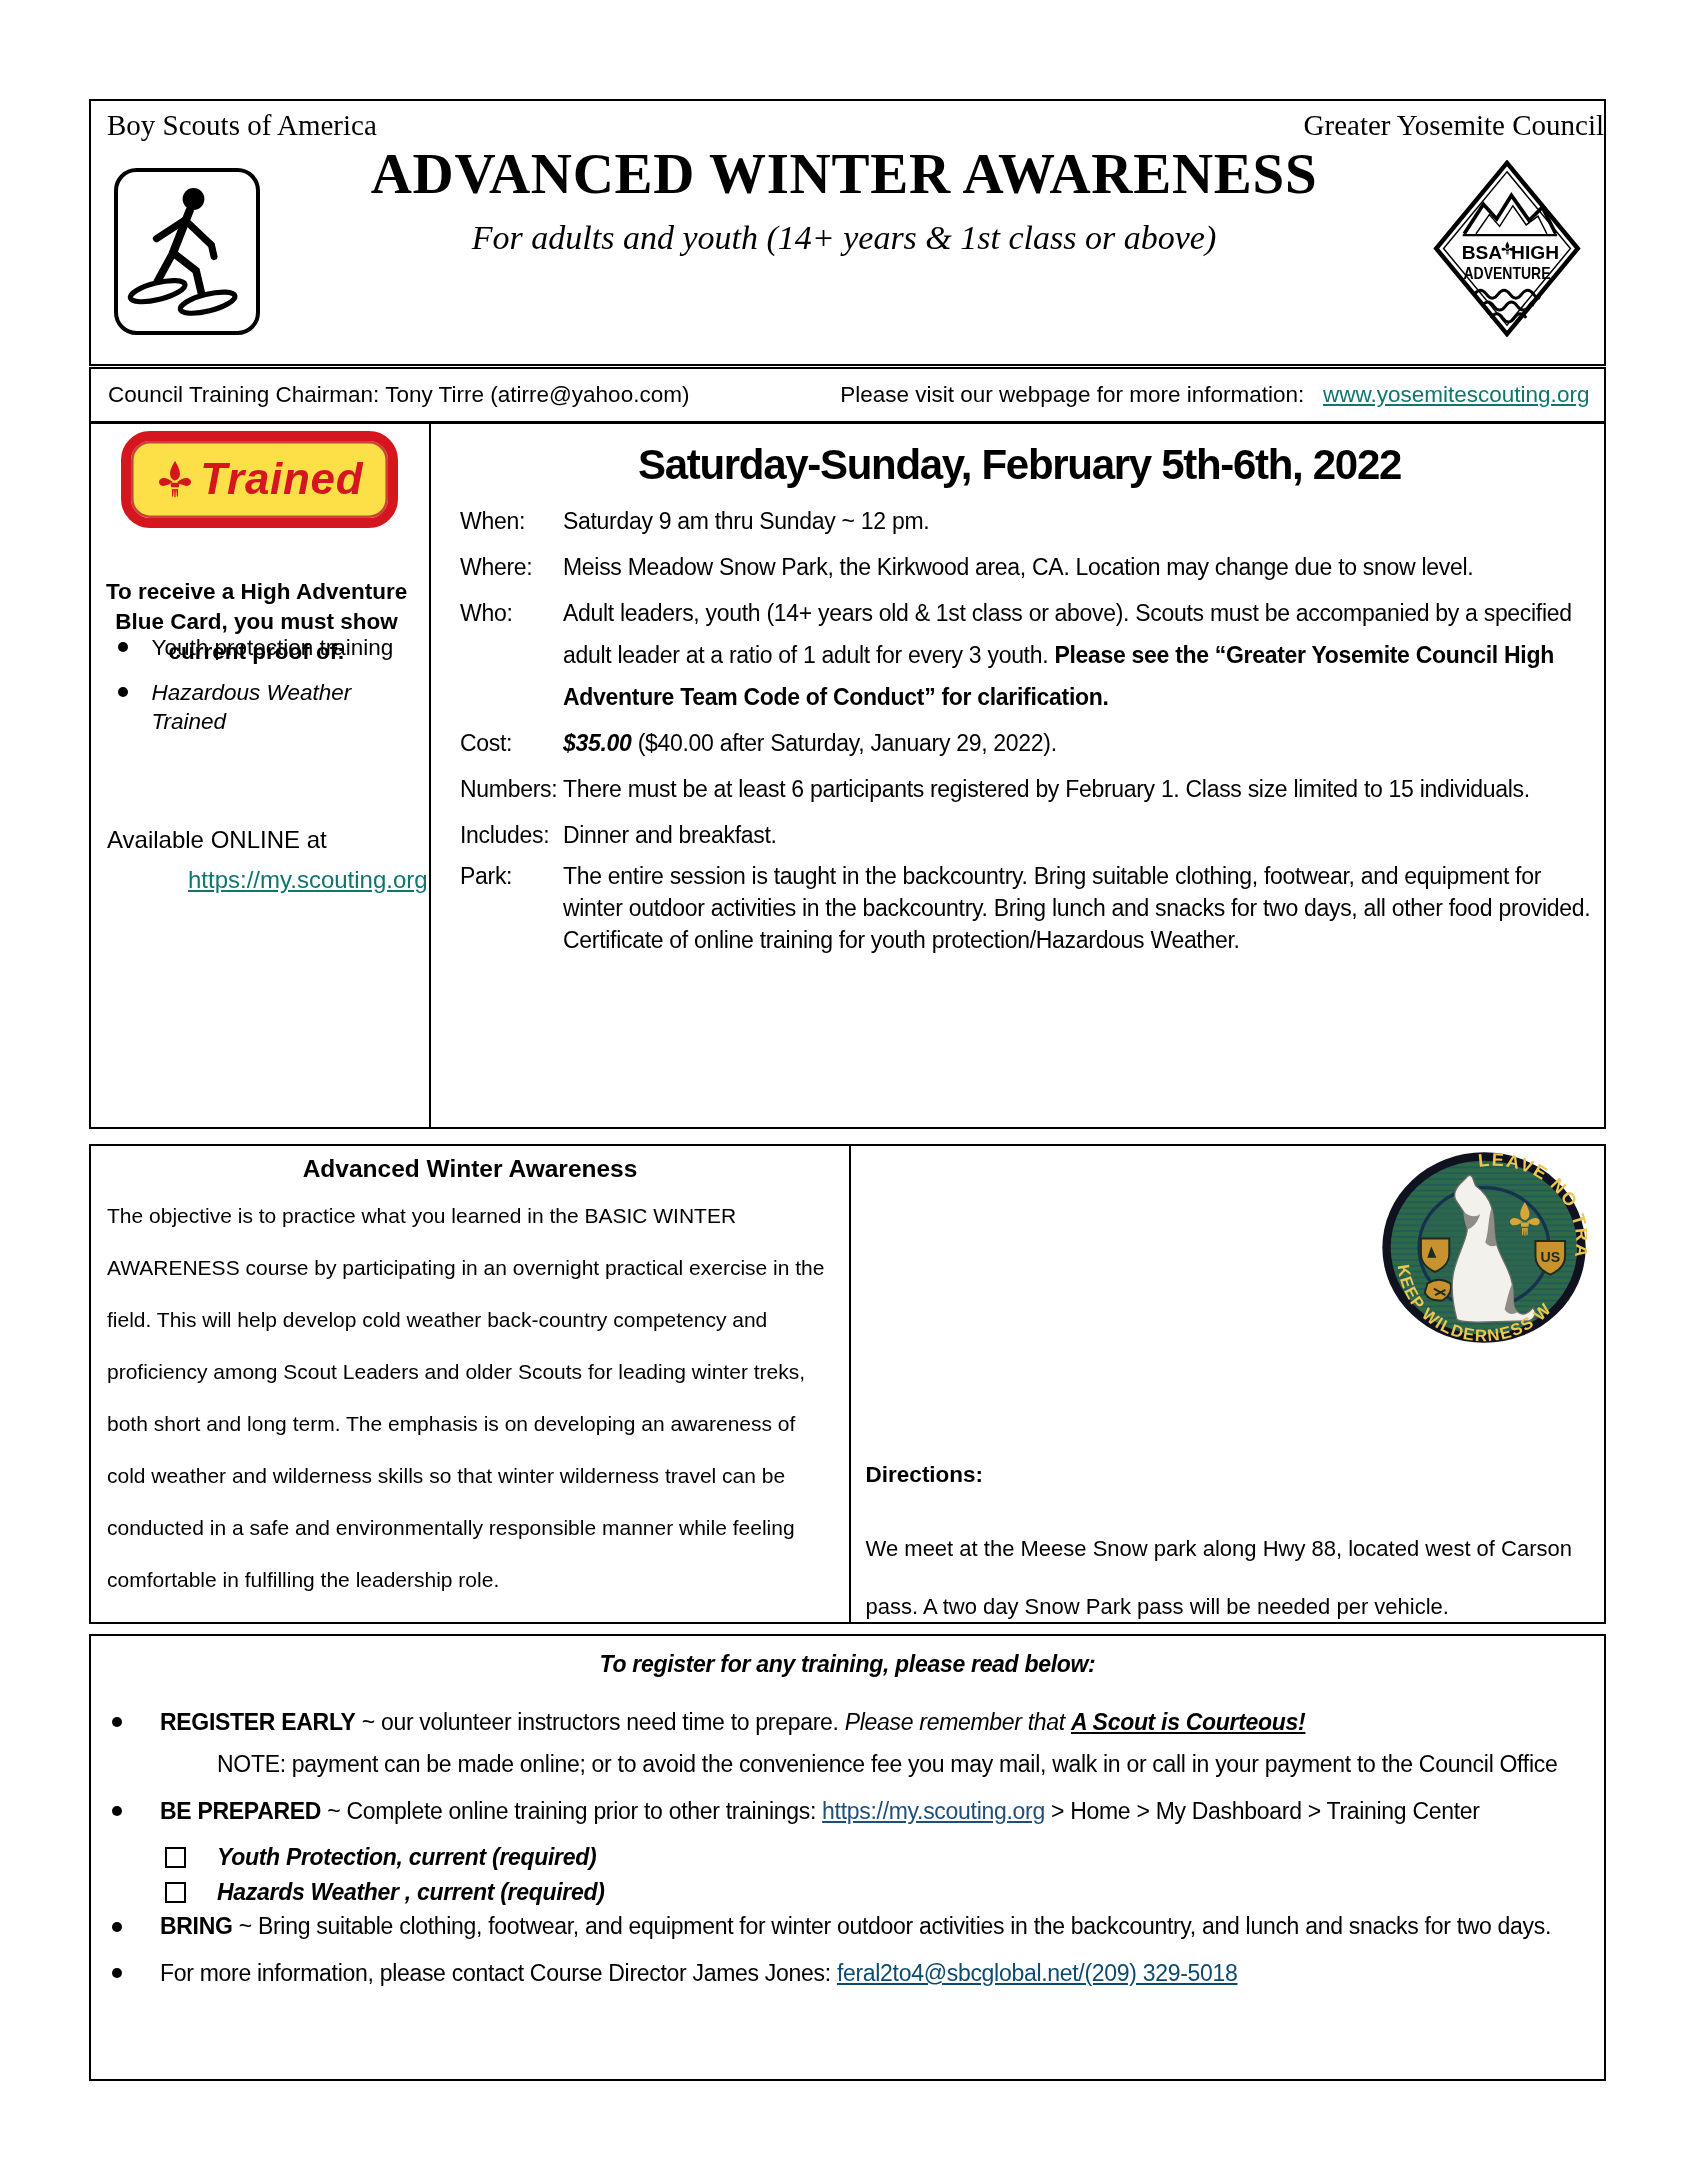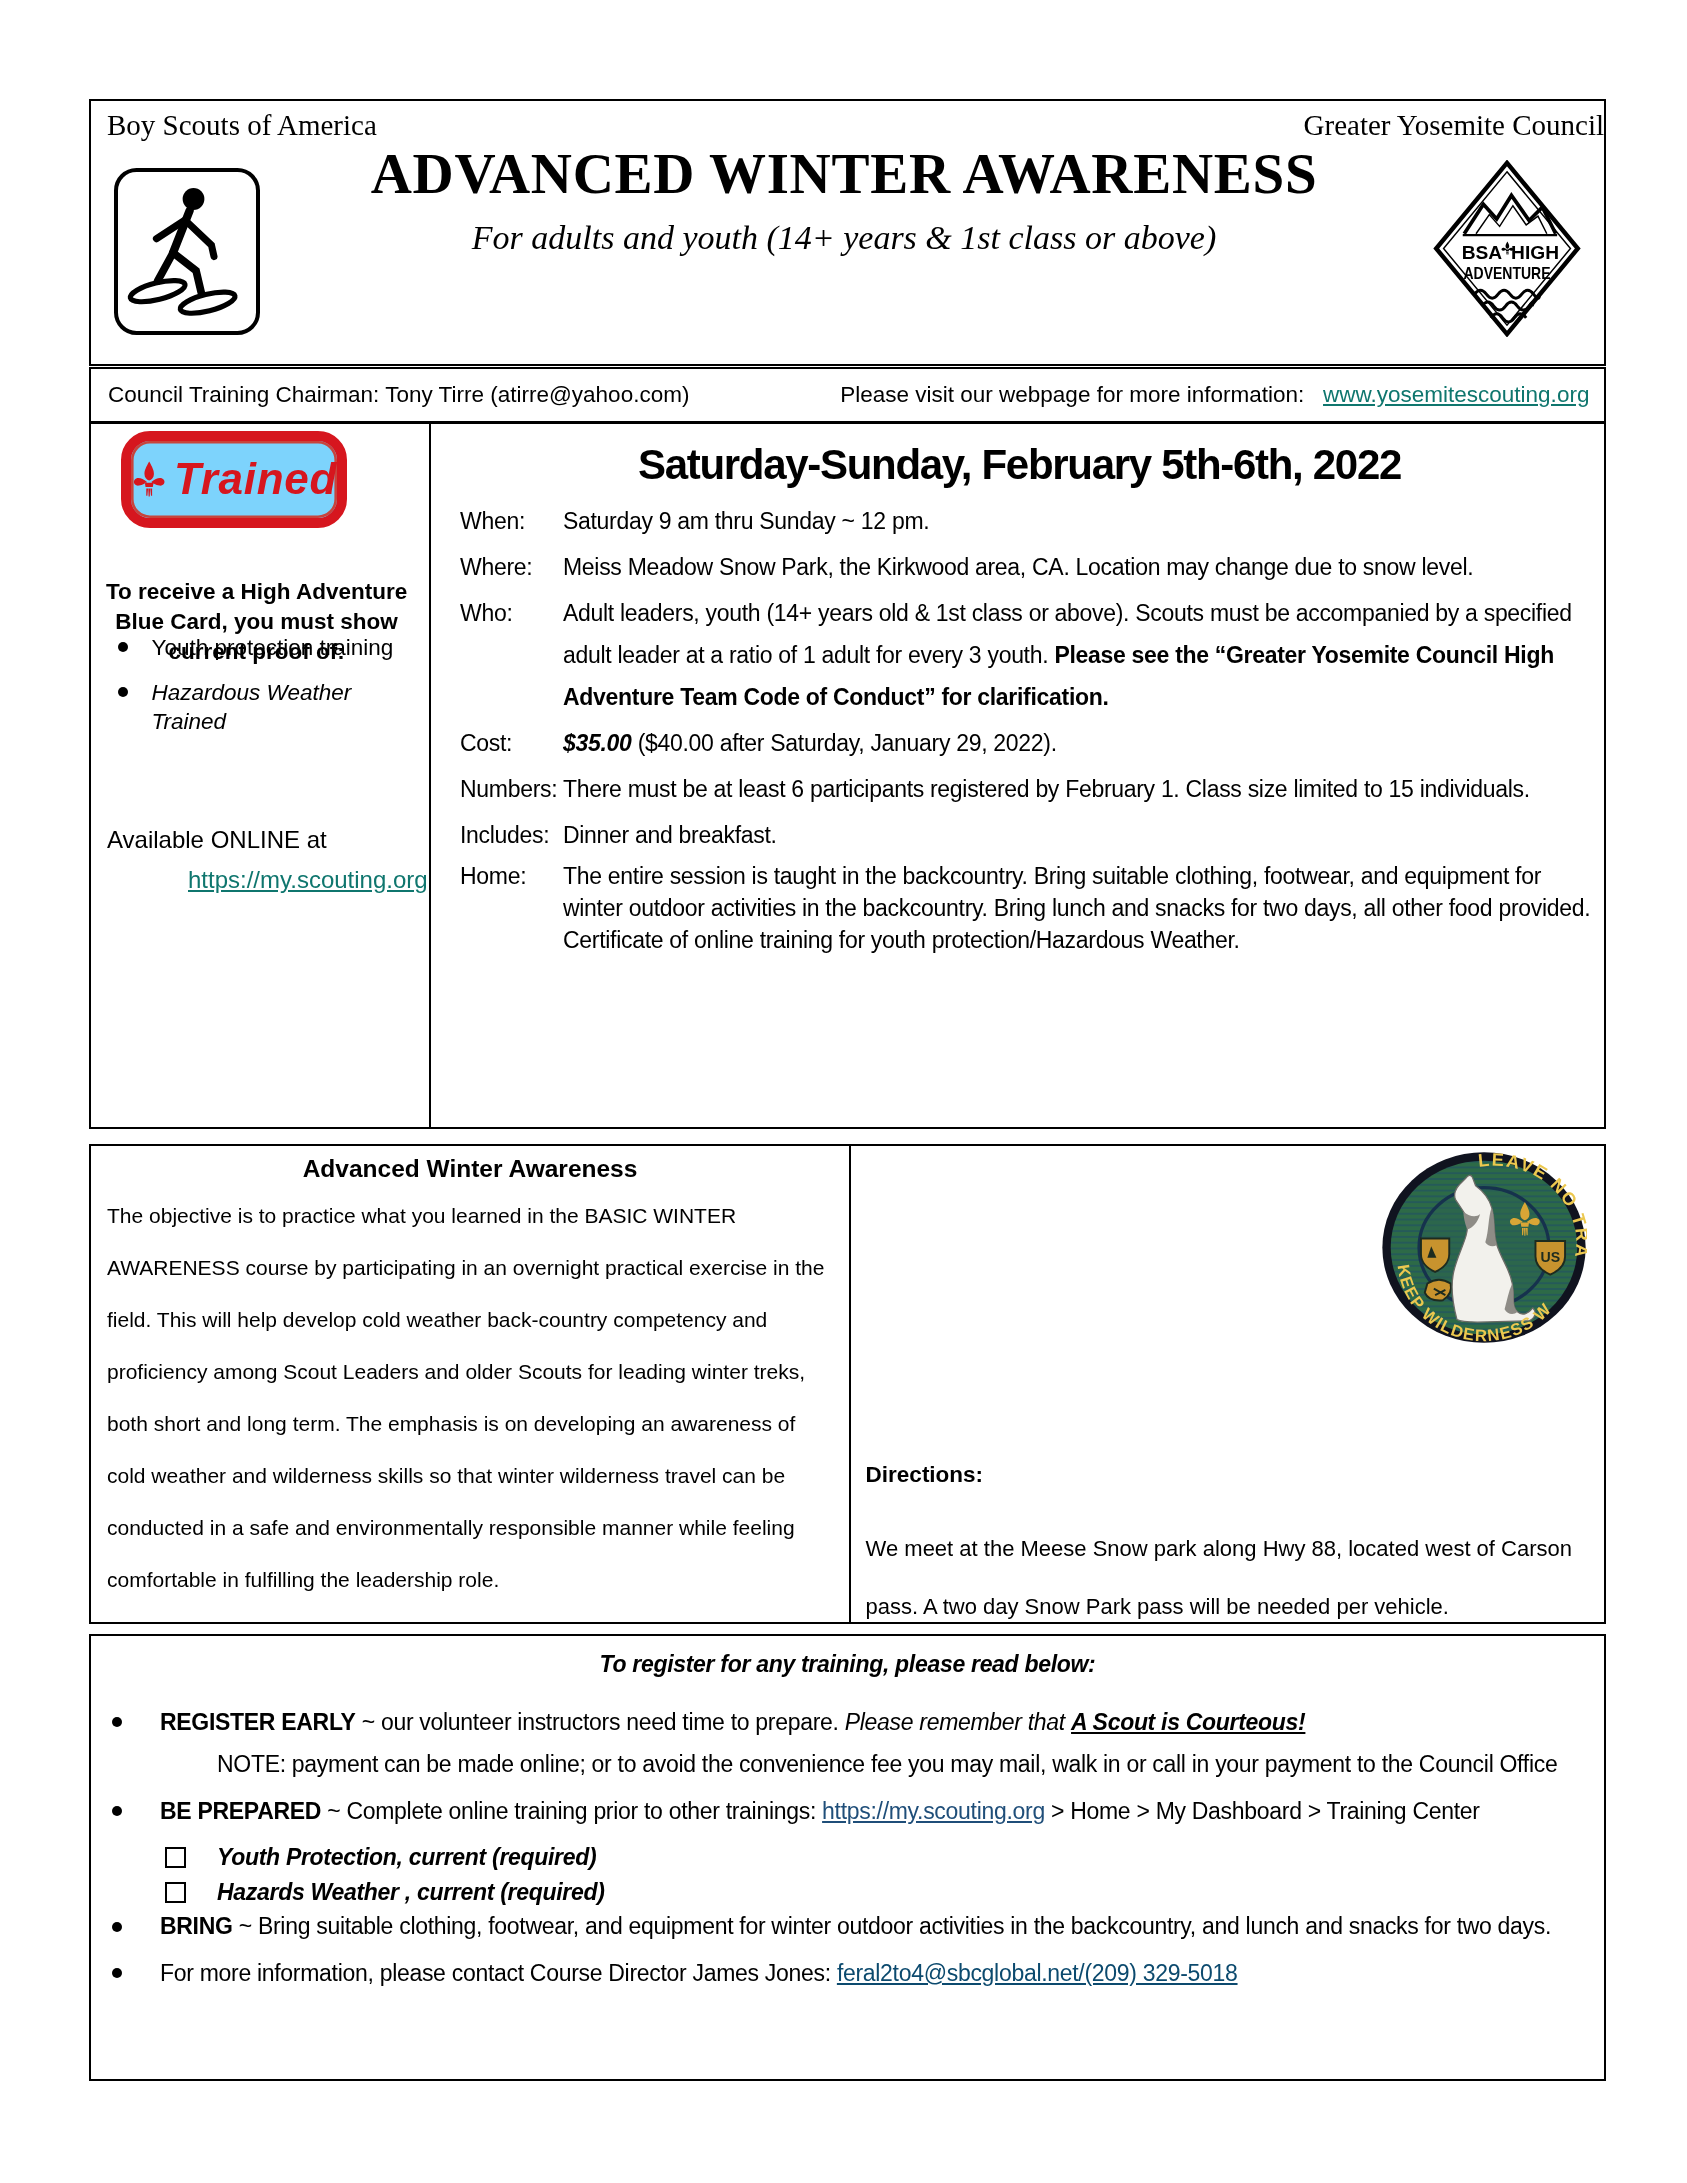--- a/index.html
+++ b/index.html
@@ -20,22 +20,22 @@
 
   
   .chair-box{left:89px;top:367px;width:1517px;height:56px;display:flex;align-items:center;
              justify-content:space-between;padding:0 14.6px 0 17px;font-size:22.5px;}
   .link-light{color:#0f766e;text-decoration:underline;cursor:pointer;}
 
   
   .sec1{left:89px;top:422px;width:1517px;height:707px;}
   .sec1-divider{position:absolute;left:338px;top:0;bottom:0;width:2px;background:#000;}
   .sidebar{position:absolute;left:0;top:0;width:338px;height:100%;}
-  .trained-patch{position:absolute;left:30px;top:6.6px;width:226px;height:97px;box-sizing:border-box;
-      border:10px solid #d6161e;border-radius:29px;background:#7dd3fc;display:flex;align-items:center;
+  .trained-patch{position:absolute;left:30px;top:6.6px;width:277px;height:97px;box-sizing:border-box;
+      border:10px solid #d6161e;border-radius:29px;background:#fde047;display:flex;align-items:center;
       justify-content:center;gap:6.6px;box-shadow:inset 0 0 0 2.6px #c8443c;}
   .trained-text{color:#d6161e;font-weight:bold;font-size:44px;letter-spacing:0.7px;font-style:italic;}
   .sb-heading{position:absolute;left:6.6px;top:109px;width:318px;text-align:center;font-weight:bold;
               font-size:22.5px;line-height:30px;margin-top:44px;}
   .sb-bullets{position:absolute;left:26.5px;top:209px;width:291px;font-size:22.5px;line-height:29px;}
   .sb-bullet{position:relative;padding-left:34px;margin-bottom:16px;}
   .sb-bullet .dot,.reg-dot{position:absolute;left:0;top:9.3px;width:10px;height:10px;border-radius:50%;background:#000;}
   .sb-avail{position:absolute;left:16px;top:402px;font-size:24px;}
   .sb-link{position:absolute;left:97px;top:442px;font-size:24px;}
 
@@ -155,21 +155,21 @@
 
     <div class="main-col">
       <div class="date-heading">Saturday-Sunday, February 5th-6th, 2022</div>
       <div class="rows" id="event-rows">
           <div class="row"><span class="lbl">When:</span><span>Saturday 9 am thru Sunday ~ 12 pm.</span></div>
           <div class="row nohang"><span class="lbl">Where:</span><span>Meiss Meadow Snow Park, the Kirkwood area, CA.  Location may change due to snow level.</span></div>
           <div class="row"><span class="lbl">Who:</span><span>Adult leaders, youth (14+ years old &amp; 1st class or above).  Scouts must be accompanied by a specified adult leader at a ratio of 1 adult for every 3 youth. </span><span class="b">Please see the “Greater Yosemite Council High Adventure Team Code of Conduct” for clarification.</span></div>
           <div class="row"><span class="lbl">Cost:</span><span class="b i">$35.00</span><span>  ($40.00 after Saturday, January 29, 2022).</span></div>
           <div class="row"><span class="lbl">Numbers:</span><span>There must be at least 6 participants registered by February 1.  Class size limited to 15 individuals.</span></div>
           <div class="row"><span class="lbl">Includes:</span><span>Dinner and breakfast.</span></div>
-          <div class="row tight"><span class="lbl">Home:</span><span>The entire session is taught in the backcountry.  Bring suitable clothing, footwear, and equipment for winter outdoor activities in the backcountry.  Bring lunch and snacks for two days, all other food provided.  Certificate of online training for youth protection/Hazardous Weather.</span></div>
+          <div class="row tight"><span class="lbl">Park:</span><span>The entire session is taught in the backcountry.  Bring suitable clothing, footwear, and equipment for winter outdoor activities in the backcountry.  Bring lunch and snacks for two days, all other food provided.  Certificate of online training for youth protection/Hazardous Weather.</span></div>
         </div>
     </div>
   </div>
 
   <div class="box sec2">
     <div class="sec2-divider"></div>
     <div class="about">
       <div class="about-title">Advanced Winter Awareness</div>
       <div class="about-body">The objective is to practice what you learned in the BASIC WINTER AWARENESS course by participating in an overnight practical exercise in the field.  This will help develop cold weather back-country competency and proficiency among Scout Leaders and older Scouts for leading winter treks, both short and long term. The emphasis is on developing an awareness of cold weather and wilderness skills so that winter wilderness travel can be conducted in a safe and environmentally responsible manner while feeling comfortable in fulfilling the leadership role.</div>
     </div>

